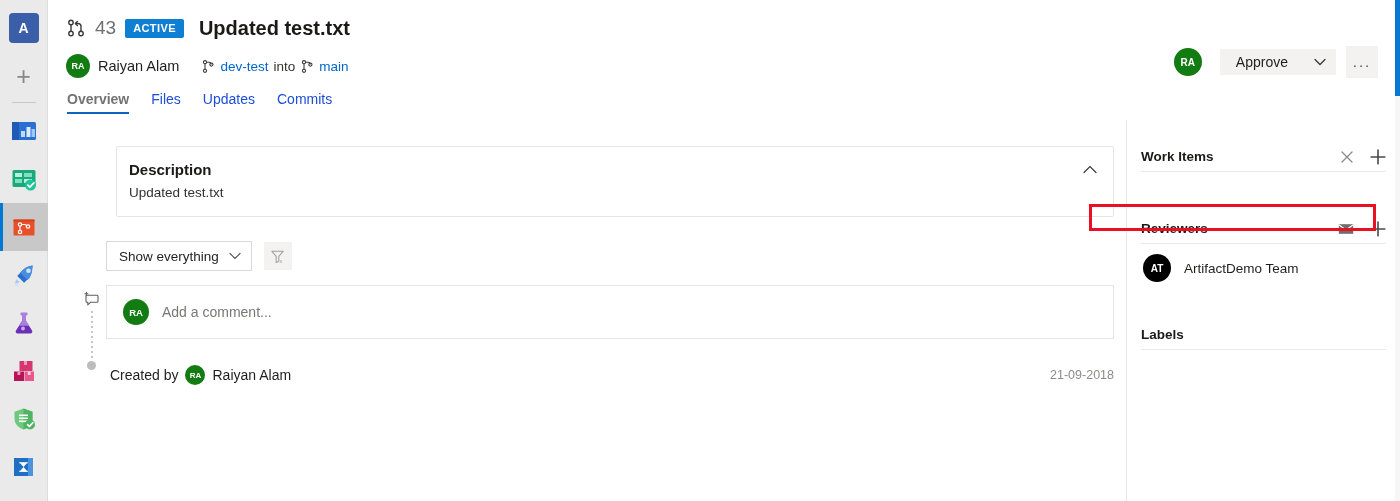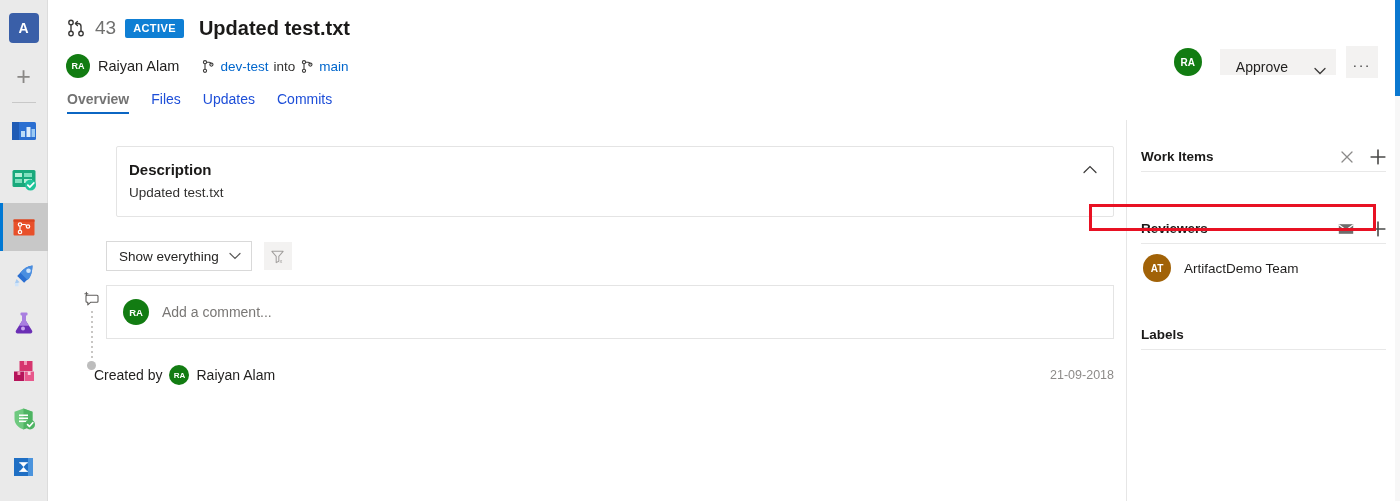--- a/index.html
+++ b/index.html
@@ -58,21 +58,21 @@
     line-height: 13px;
   }
   .pr-title { font-size: 20px; font-weight: 600; color: #1b1a19; margin-left: 6px; }
 
   .pr-sub { display: flex; align-items: center; gap: 8px; margin-top: 11px; height: 26px; }
   .avatar {
     border-radius: 50%; color: #fff; display: flex; align-items: center;
     justify-content: center; font-weight: 600; flex: 0 0 auto;
   }
   .av-green { background: #127c12; }
-  .av-red { background: #a16207; }
+  .av-red { background: #000000; }
   .av-24 { width: 24px; height: 24px; font-size: 9px; }
   .av-20 { width: 20px; height: 20px; font-size: 8px; }
   .av-28 { width: 28px; height: 28px; font-size: 10px; }
   .av-26 { width: 26px; height: 26px; font-size: 9.5px; }
   .author-name { font-size: 14.5px; color: #201f1e; }
   .branch-wrap { display: flex; align-items: center; gap: 5px; margin-left: 14px; font-size: 13.5px; }
   .branch-ico { width: 14px; height: 15px; color: #444; }
   .branch-link { color: #0066cc; }
   .branch-into { color: #323130; }
 
@@ -84,21 +84,21 @@
     height: 2px; background: #0b66c3;
   }
 
   
   .head-actions {
     position: absolute; right: 22px; top: 46px;
     display: flex; align-items: center; gap: 0;
   }
   .ha-avatar { margin-right: 18px; }
   .split {
-    display: flex; align-items: flex-end; height: 26px; margin-right: 10px;
+    display: flex; align-items: center; height: 26px; margin-right: 10px;
   }
   .split .main-part {
     display: flex; align-items: center; gap: 7px;
     padding: 0 16px; font-size: 14px;
   }
   .split .caret-part {
     display: flex; align-items: center; justify-content: center;
     width: 32px; position: relative;
   }
   .split.secondary { background: #f3f2f1; color: #201f1e; }
@@ -158,21 +158,21 @@
     width: 9px; height: 9px; border-radius: 50%; background: #bdbdbd;
   }
   .comment-box {
     margin-left: 40px; margin-right: 12px;
     border: 1px solid #e4e4e4; background: #fff;
     height: 54px; display: flex; align-items: center; gap: 13px;
     padding: 0 16px;
   }
   .comment-ph { font-size: 14px; color: #797775; }
   .created-row {
-    margin-left: 28px; margin-right: 12px; margin-top: 26px;
+    margin-left: 44px; margin-right: 12px; margin-top: 26px;
     display: flex; align-items: center; gap: 7px;
     font-size: 14px; color: #201f1e;
   }
   .created-date { margin-left: auto; font-size: 12.5px; color: #8d8b89; }
 
   
   .right-col { width: 273px; padding: 0 0 0 0; position: relative; }
   .rp-sec { padding: 0 14px 0 14px; }
   .rp-head {
     display: flex; align-items: center; height: 30px;

